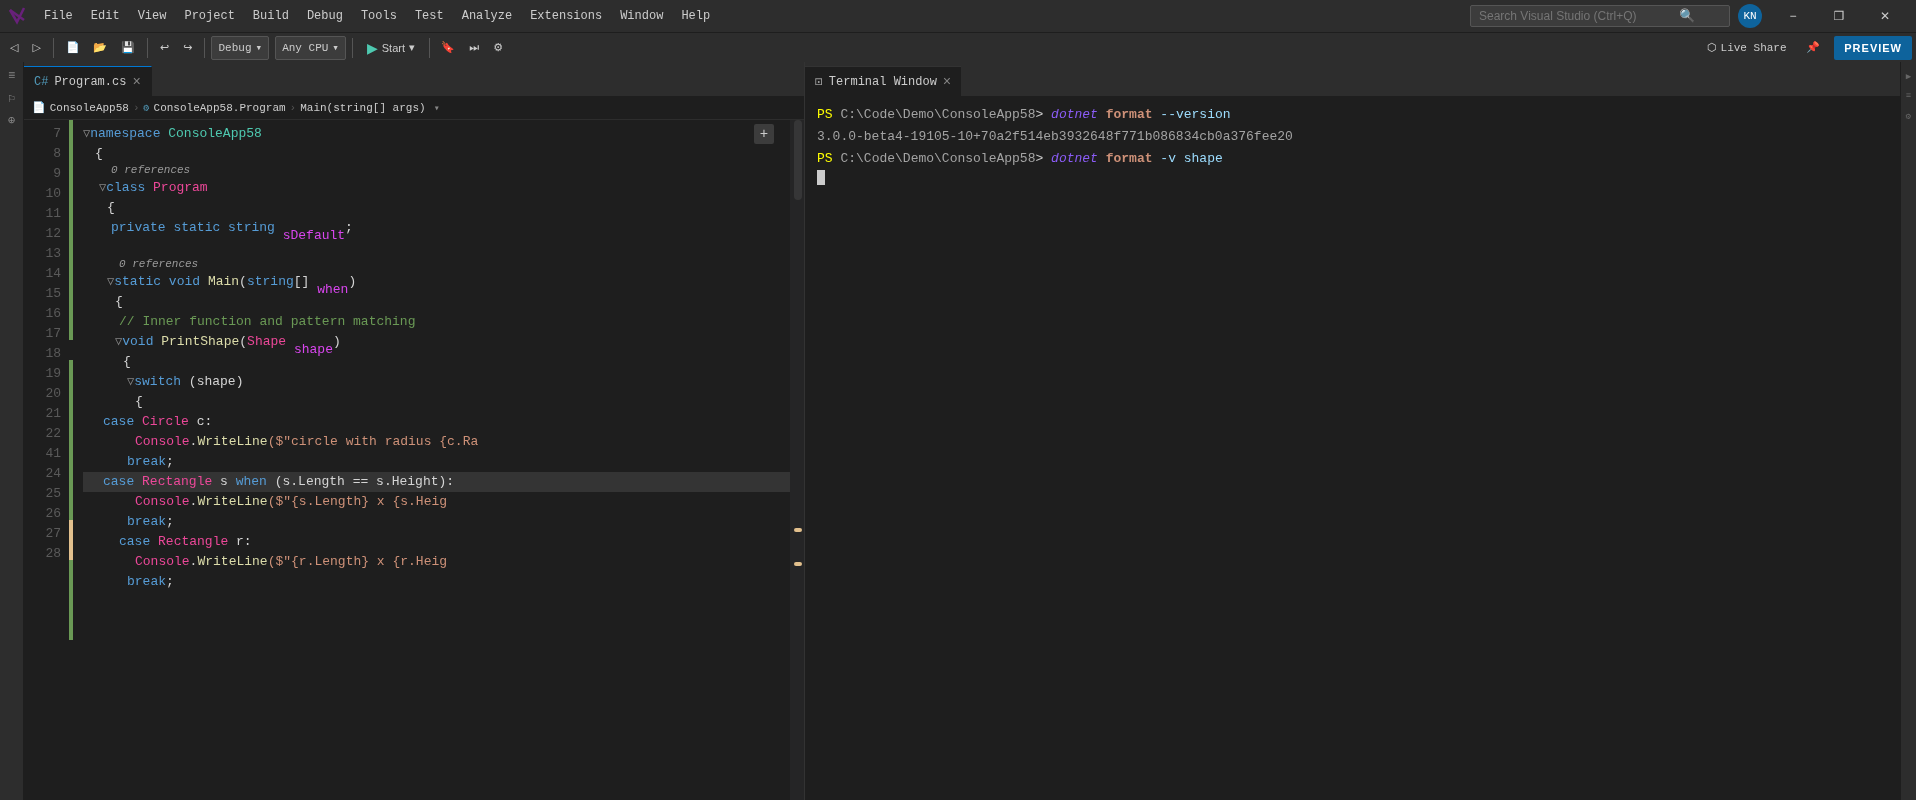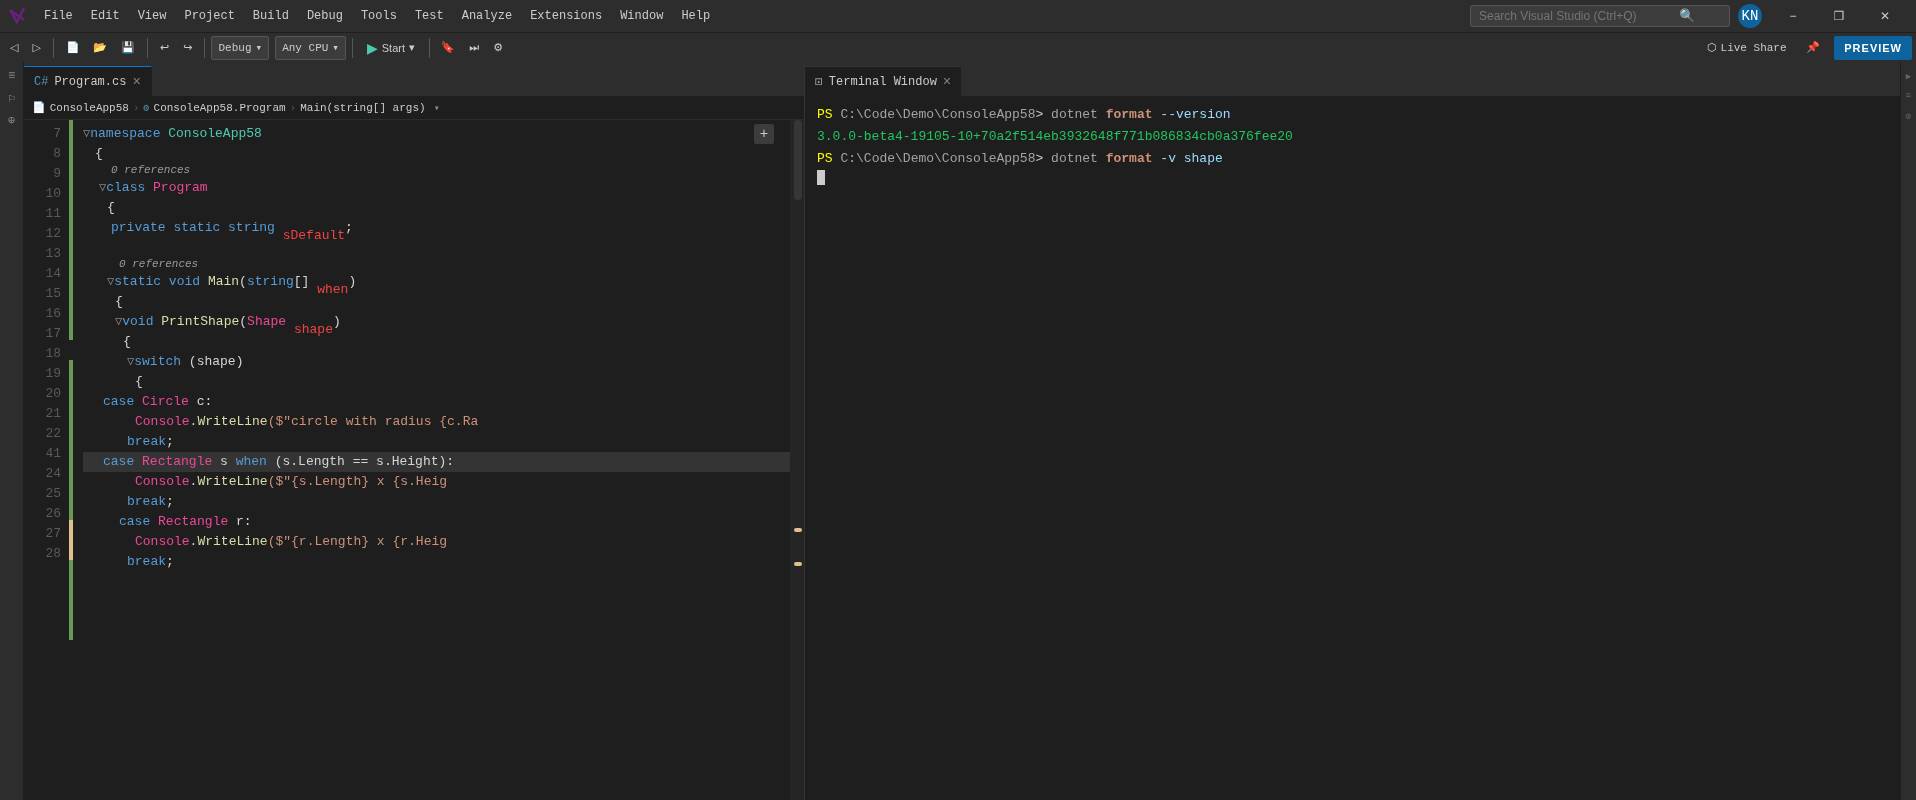--- a/index.html
+++ b/index.html
@@ -84,21 +84,21 @@
       border: none;
     }
     .user-avatar {
       width: 24px;
       height: 24px;
       border-radius: 50%;
       background: #0e639c;
       display: flex;
       align-items: center;
       justify-content: center;
-      font-size: 14px;
+      font-size: 11px;
       color: white;
       cursor: pointer;
       text-align: right;
     }
 
     
     .toolbar {
       height: 30px;
       background: #2d2d2d;
       display: flex;
@@ -316,21 +316,21 @@
       white-space: pre;
       position: relative;
     }
 
     
     .kw { color: #569cd6; }
     .type { color: #ec4899; }
     .str { color: #ce9178; }
     .comment { color: #6a9955; }
     .method { color: #dcdcaa; }
-    .var { color: #ef4444; margin-top: 16px; }
+    .var { color: #d946ef; margin-top: 16px; }
     .plain { color: #d4d4d4; }
     .ref-count { color: #999; font-style: italic; font-size: 11px; }
     .ns { color: #4ec9b0; }
 
     
     .right-panel {
       flex: 1;
       display: flex;
       flex-direction: column;
       background: #1e1e1e;
@@ -371,24 +371,24 @@
     }
 
     .terminal-line {
       white-space: pre;
       display: flex;
       align-items: flex-start;
     }
     .term-ps { color: #ffff00; }
     .term-path { color: #a3a3a3; }
     .term-gt { color: #cccccc; }
-    .term-cmd { color: #a3a3a3; }
+    .term-cmd { color: #8b5cf6; font-style: italic; }
     .term-arg { color: #ce9178; font-weight: bold; }
     .term-flag { color: #9cdcfe; }
-    .term-output { color: #22c55e; }
+    .term-output { color: #a3a3a3; }
     .term-cursor {
       display: inline-block;
       width: 8px;
       height: 15px;
       background: #cccccc;
       vertical-align: text-bottom;
     }
 
     
     .right-activity-bar {
@@ -617,20 +617,24 @@
           <div class="code-line">
             <span class="fold-indicator" style="margin-left:24px;">▽</span>
             <span class="kw">static</span><span class="plain"> </span><span class="kw">void</span><span class="plain"> </span><span class="method">Main</span><span class="plain">(</span><span class="kw">string</span><span class="plain">[]</span><span class="plain"> </span><span class="var">when</span><span class="plain">)</span>
           </div>
 
           <div class="code-line">
             <span style="display:inline-block;width:32px;"></span>
             <span class="plain">{</span>
           </div>
 
+          <div class="code-line">
+            <span style="display:inline-block;width:36px;"></span>
+            <span class="comment">// Inner function and pattern matching</span>
+          </div>
 
           <div class="code-line">
             <span class="fold-indicator" style="margin-left:32px;">▽</span>
             <span class="kw">void</span><span class="plain"> </span><span class="method">PrintShape</span><span class="plain">(</span><span class="type">Shape</span><span class="plain"> </span><span class="var">shape</span><span class="plain">)</span>
           </div>
 
           <div class="code-line">
             <span style="display:inline-block;width:40px;"></span>
             <span class="plain">{</span>
           </div>

